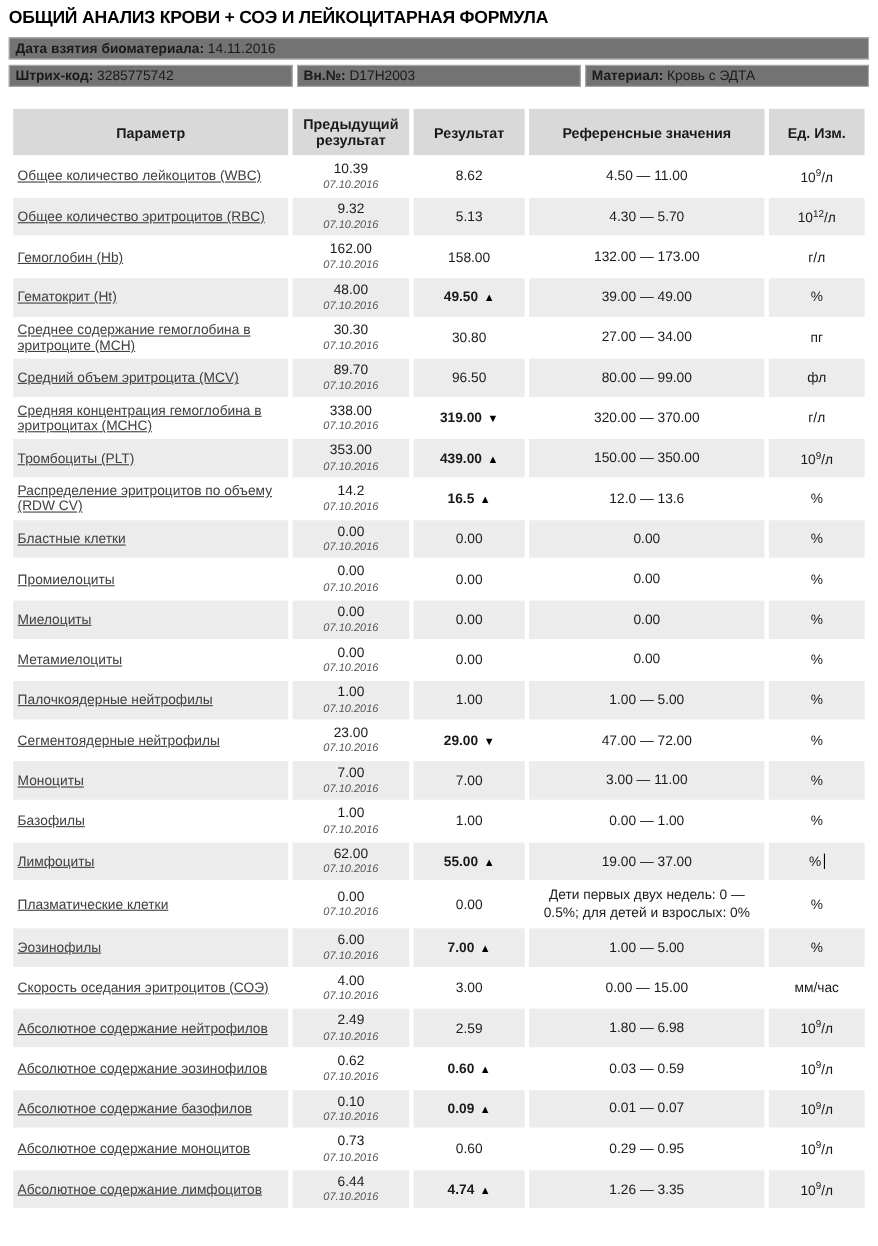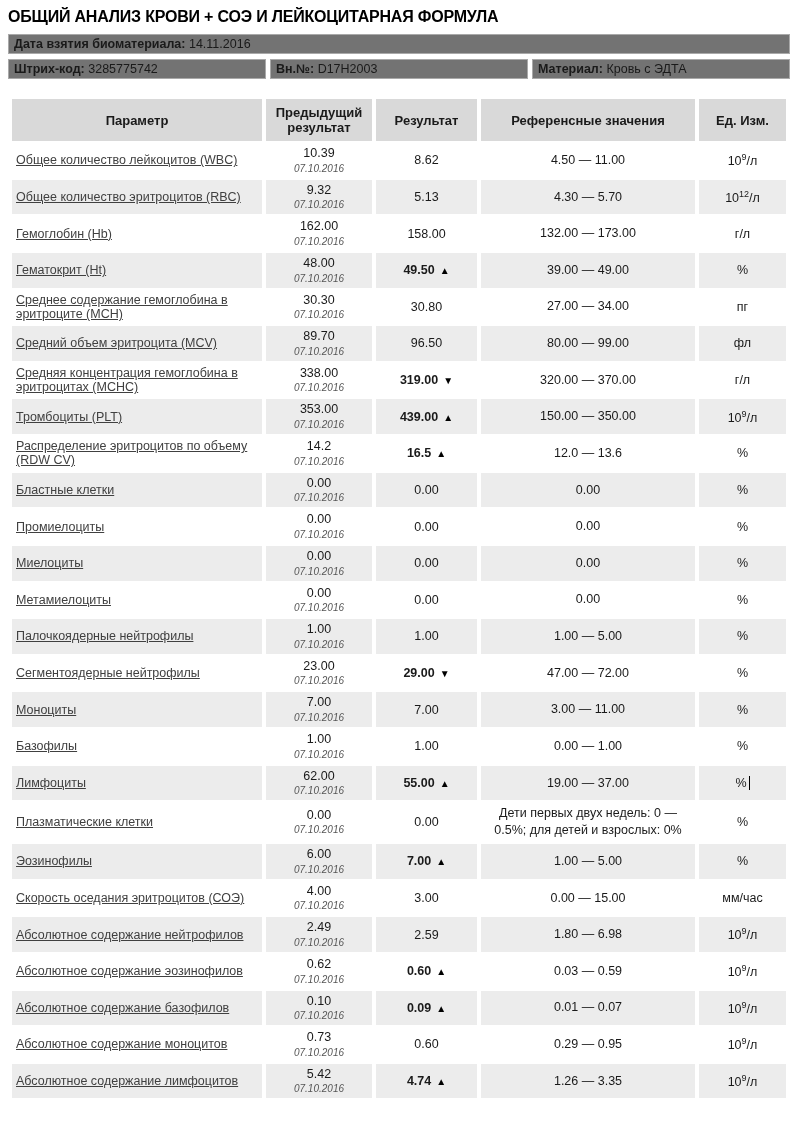--- a/index.html
+++ b/index.html
@@ -381,21 +381,21 @@
             <span class="prev-val">0.73</span>
             <span class="prev-date">07.10.2016</span>
           </td>
           <td><span class="res">0.60</span></td>
           <td class="ref-cell">0.29 — 0.95</td>
           <td class="unit-cell">10<sup>9</sup>/л</td>
         </tr>
         <tr class="stripe">
           <td class="param-cell"><a class="param-link" href="#">Абсолютное содержание лимфоцитов</a></td>
           <td>
-            <span class="prev-val">5.42</span>
+            <span class="prev-val">6.44</span>
             <span class="prev-date">07.10.2016</span>
           </td>
           <td><span class="res flagged">4.74</span><span class="arrow">▲</span></td>
           <td class="ref-cell">1.26 — 3.35</td>
           <td class="unit-cell">10<sup>9</sup>/л</td>
         </tr>
       </tbody>
   </table>
 
 </div>

